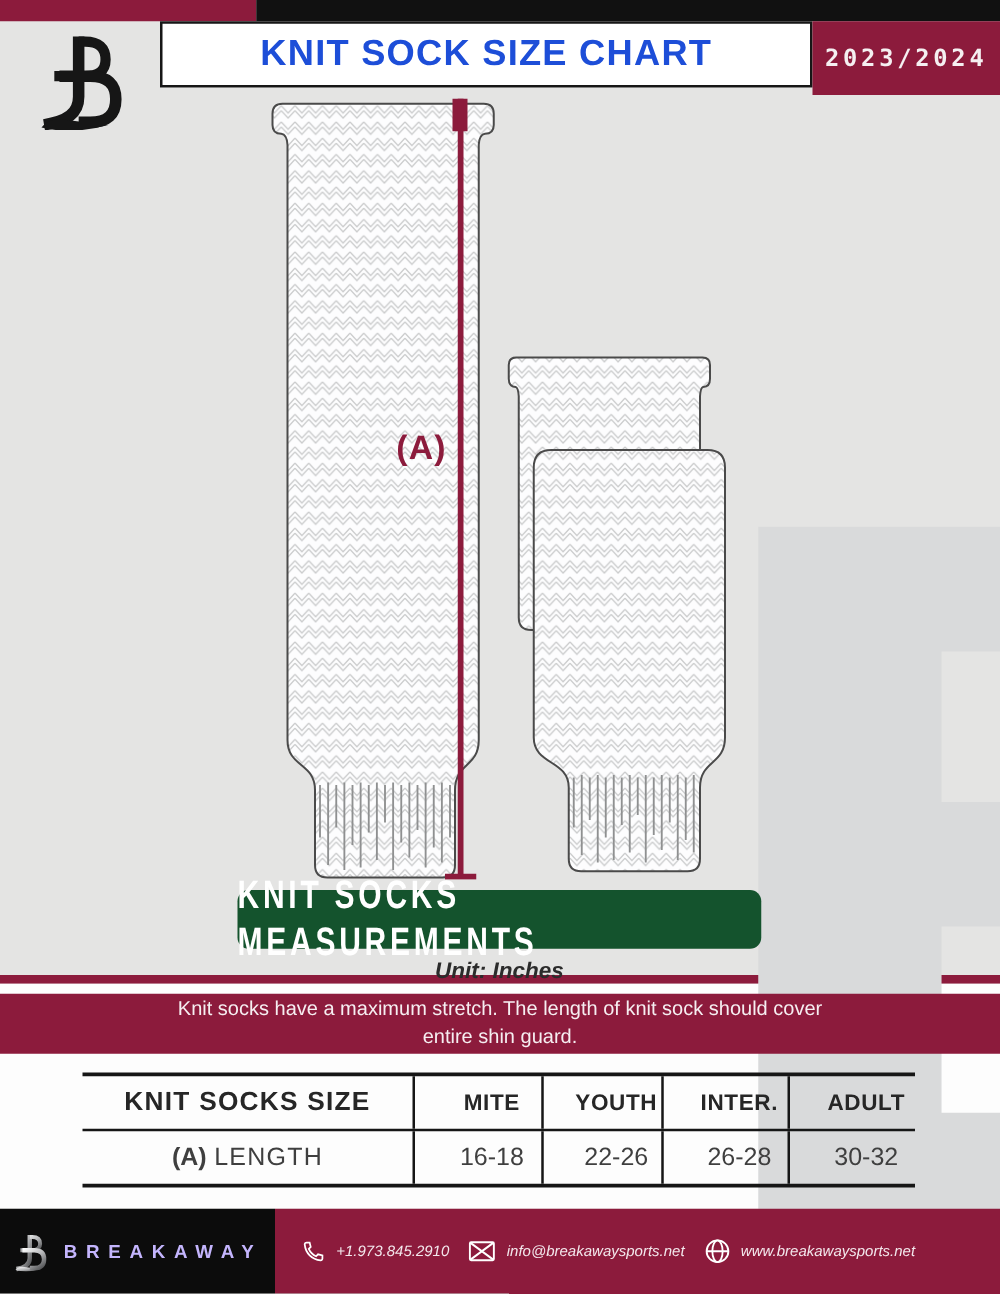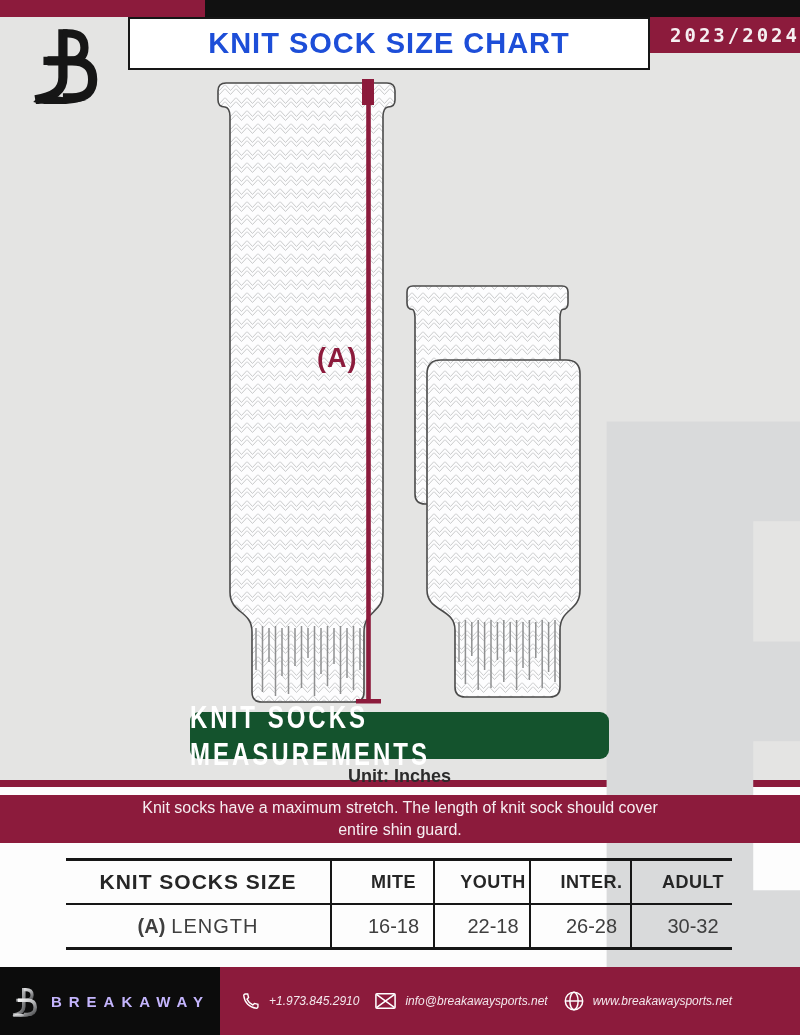--- a/index.html
+++ b/index.html
@@ -10,39 +10,39 @@
   *{margin:0;padding:0;box-sizing:border-box;}
   body{background:#888;font-family:"Liberation Sans",sans-serif;}
   .page{position:relative;width:800px;height:1035px;background:var(--bg);overflow:hidden;margin:0 auto;}
 
   
   .strip-maroon{position:absolute;left:0;top:0;width:205px;height:17px;background:var(--maroon);z-index:2;}
   .strip-black{position:absolute;left:205px;top:0;width:595px;height:17px;background:var(--ink);z-index:2;}
   .title-box{position:absolute;left:128px;top:17px;width:522px;height:53px;background:#ffffff;
     border:2.5px solid #161616;display:flex;align-items:center;justify-content:center;z-index:2;}
   .title-box span{font-size:29px;font-weight:bold;letter-spacing:1px;color:#1d4ed8;}
-  .year-box{position:absolute;left:650px;top:17px;width:150px;height:36px;background:var(--maroon);
-    display:flex;align-items:center;justify-content:flex-end;z-index:2;}
+  .year-box{position:absolute;left:650px;top:17px;width:150px;height:59px;background:var(--maroon);
+    display:flex;align-items:center;justify-content:center;z-index:2;}
   .year-box span{font-family:"DejaVu Sans Mono",monospace;font-size:19px;font-weight:bold;
     letter-spacing:3px;color:#f5eff1;}
   .logo-top{position:absolute;left:26px;top:22px;z-index:2;}
 
   
   .watermark{position:absolute;left:480px;top:400px;width:420px;height:610px;z-index:1;pointer-events:none;}
 
   
   .sock-area{position:absolute;left:170px;top:70px;width:440px;height:645px;z-index:2;}
 
   
   .banner{position:absolute;left:190px;top:712px;width:419px;height:47px;background:#14532d;
     border-radius:9px;display:flex;align-items:center;justify-content:center;z-index:2;}
   .banner span{display:inline-block;color:#ffffff;font-size:24px;font-weight:bold;letter-spacing:3px;
     transform:scaleY(1.32);}
   .unit-note{position:absolute;left:190px;top:766px;width:419px;text-align:center;z-index:2;
-    font-weight:bold;font-size:18px;color:#2b2b2b;}
+    font-style:italic;font-weight:bold;font-size:18px;color:#2b2b2b;}
 
   
   .pre-strip{position:absolute;left:0;top:780px;width:800px;height:7px;background:var(--maroon);}
   .white-section{position:absolute;left:0;top:787px;width:800px;height:180px;background:var(--paper);}
   .notice-band{position:absolute;left:0;top:795px;width:800px;height:48px;background:var(--maroon);
     display:flex;flex-direction:column;align-items:center;justify-content:center;z-index:2;}
   .notice-band div{color:#f6eef1;font-size:16px;line-height:22px;}
 
   
   .st{position:absolute;left:66px;top:858px;width:666px;border-top:3px solid #161616;
@@ -164,21 +164,21 @@
       <div class="st-cell">
         <span class="row-label">
           <span class="pfx">(A)</span>
           <span class="lbl">LENGTH</span>
         </span>
       </div>
       <div class="st-cell">
           <span>16-18</span>
         </div>
       <div class="st-cell">
-          <span>22-18</span>
+          <span>22-26</span>
         </div>
       <div class="st-cell">
           <span>26-28</span>
         </div>
       <div class="st-cell">
           <span>30-32</span>
         </div>
     </div>
   </div>
 

